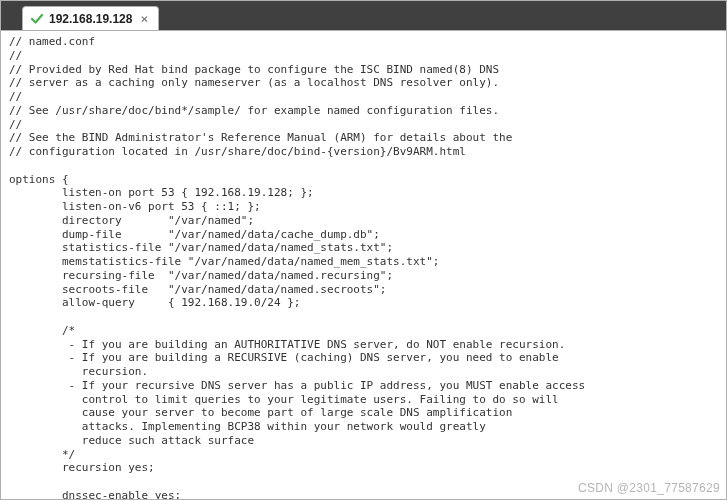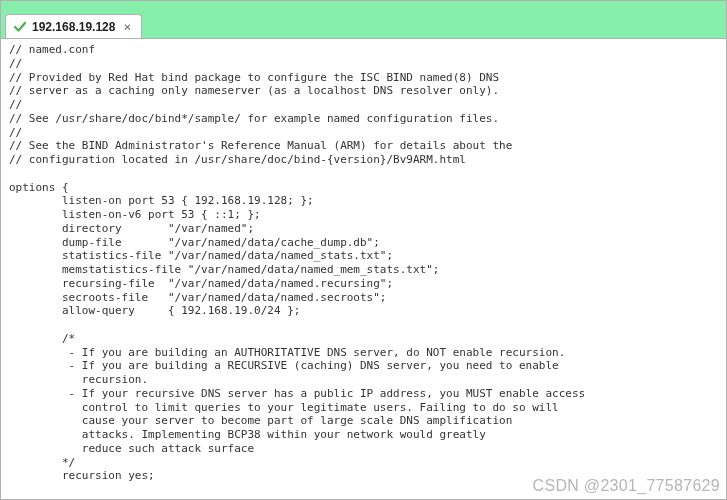--- a/index.html
+++ b/index.html
@@ -9,24 +9,24 @@
       background: #ffffff;
       width: 727px;
       height: 500px;
       overflow: hidden;
       position: relative;
       border: 1px solid #b0b0b0;
     }
     .tab-bar {
       display: flex;
       align-items: flex-end;
-      background: #86efac;
+      background: #404040;
       border-bottom: 1px solid #b0b0b0;
-      height: 38px;
-      padding: 0 4px;
+      height: 30px;
+      padding: 0 21px;
     }
     .tab {
       display: flex;
       align-items: center;
       background: #ffffff;
       border: 1px solid #b0b0b0;
       border-bottom: none;
       border-radius: 4px 4px 0 0;
       padding: 3px 8px;
       height: 24px;
@@ -60,21 +60,21 @@
       color: #333;
       font-family: "DejaVu Sans Mono", "Liberation Mono", Consolas, monospace;
       font-size: 11px;
       overflow: hidden;
     }
     .watermark {
       position: absolute;
       bottom: 4px;
       right: 6px;
       font-family: Arial, sans-serif;
-      font-size: 16px;
+      font-size: 12px;
       color: rgba(120,120,120,0.55);
       letter-spacing: 0.3px;
     }
   </style>
 </head>
 <body>
 
 <div class="tab-bar">
   <div class="tab">
     <span class="tab-icon">

